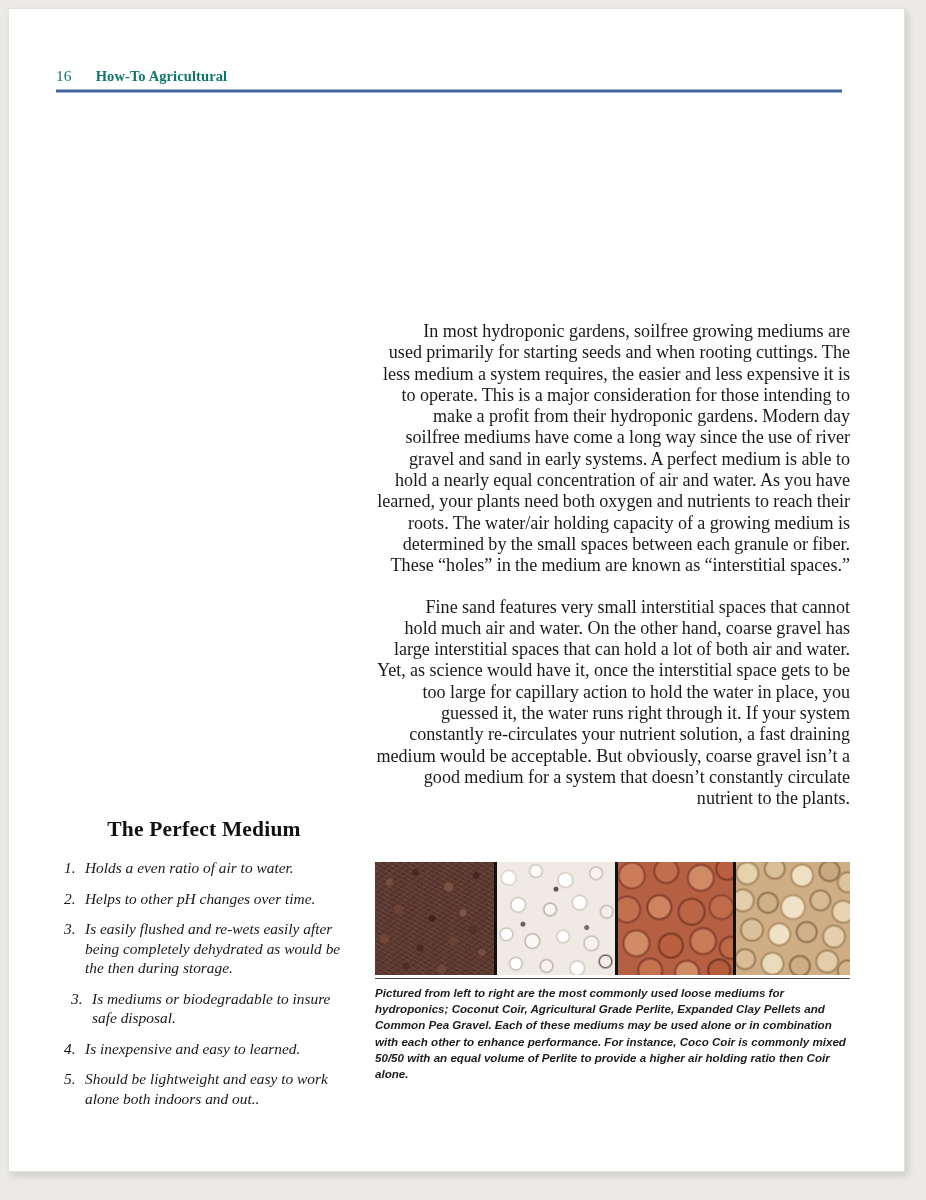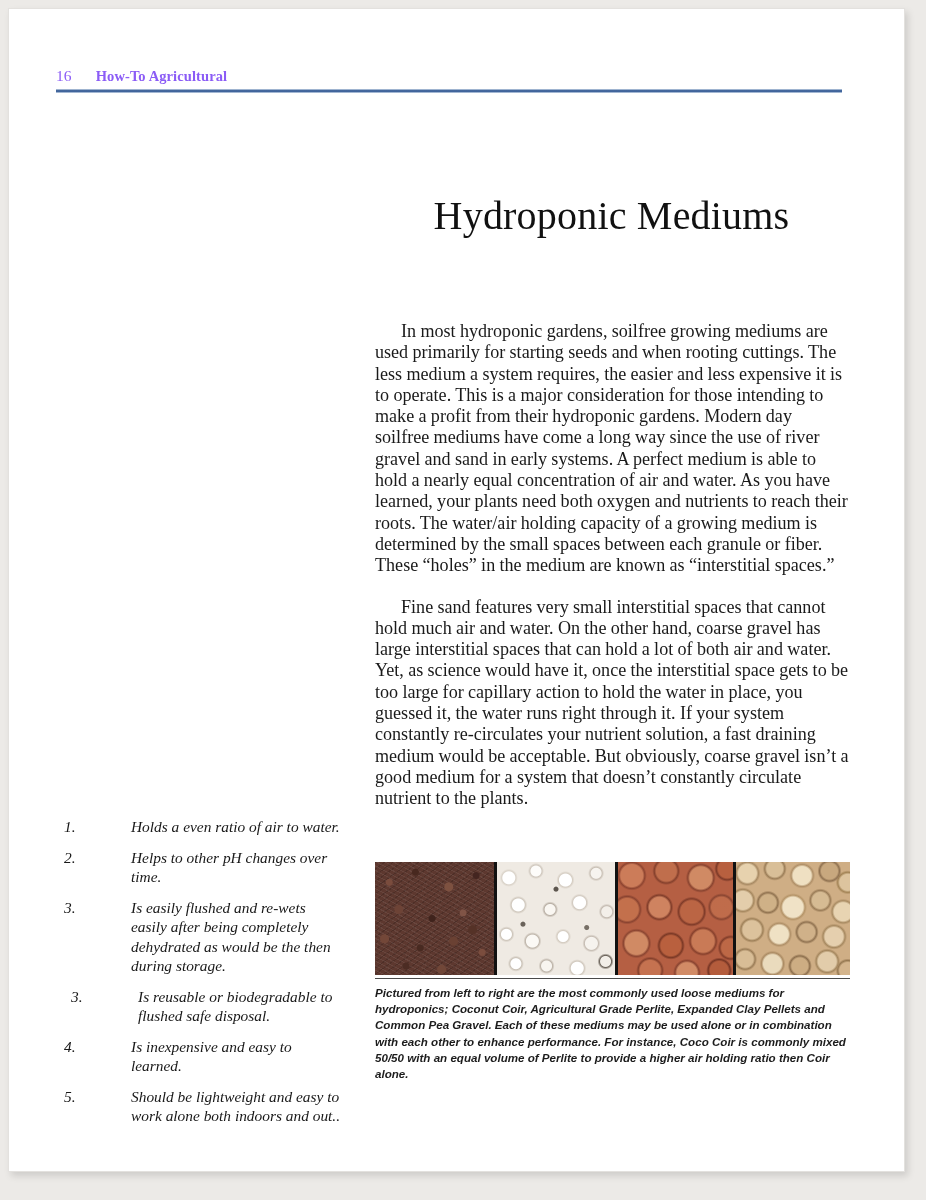--- a/index.html
+++ b/index.html
@@ -33,21 +33,21 @@
     position: absolute;
     left: 47px;
     top: 58px;
     width: 786px;
   }
   .header-line {
     display: flex;
     align-items: baseline;
     font-family: "Liberation Serif", serif;
     font-size: 15.5px;
-    color: #8b5cf6;
+    color: #0f766e;
     letter-spacing: 0.1px;
   }
   .header-folio {
     font-size: 15.5px;
     margin-right: 24px;
   }
   .header-title {
     font-weight: bold;
     font-size: 14.5px;
   }
@@ -83,21 +83,21 @@
     top: 312px;
     width: 475px;
   }
   .body-col p {
     margin: 0 0 20px 0;
     font-family: "Liberation Serif", serif;
     font-size: 18.1px;
     line-height: 21.3px;
     color: #1a1a1a;
     text-indent: 26px;
-    text-align: left;
+    text-align: right;
     word-spacing: -0.2px;
   }
 
   
   .sidebar {
     position: absolute;
     left: 55px;
     top: 808px;
     width: 280px;
   }
@@ -127,21 +127,20 @@
   .sidebar-list li.indented {
     padding-left: 7px;
   }
   .li-num {
     flex: 0 0 auto;
     width: 21px;
     font-style: italic;
   }
   .li-text {
     flex: 1 1 auto;
-    margin-left: 46px;
   }
 
   
   .figure {
     position: absolute;
     left: 366px;
     top: 853px;
     width: 475px;
   }
   .photo-strip {
@@ -274,44 +273,44 @@
 <div class="page">
 
   <div class="header">
     <div class="header-line">
       <span class="header-folio">16</span>
       <span class="header-title">How-To Agricultural</span>
     </div>
     <div class="header-rule"></div>
   </div>
 
-  <h1 class="chapter-title">Hydroponic Mediums</h1>
 
   <div class="body-col">
     <p>In most hydroponic gardens, soilfree growing mediums are used primarily for starting seeds and when rooting cuttings. The less medium a system requires, the easier and less expensive it is to operate. This is a major consideration for those intending to make a profit from their hydroponic gardens. Modern day soilfree mediums have come a long way since the use of river gravel and sand in early systems. A perfect medium is able to hold a nearly equal concentration of air and water. As you have learned, your plants need both oxygen and nutrients to reach their roots. The water/air holding capacity of a growing medium is determined by the small spaces between each granule or fiber. These “holes” in the medium are known as “interstitial spaces.”</p>
     <p>Fine sand features very small interstitial spaces that cannot hold much air and water. On the other hand, coarse gravel has large interstitial spaces that can hold a lot of both air and water. Yet, as science would have it, once the interstitial space gets to be too large for capillary action to hold the water in place, you guessed it, the water runs right through it. If your system constantly re-circulates your nutrient solution, a fast draining medium would be acceptable. But obviously, coarse gravel isn’t a good medium for a system that doesn’t constantly circulate nutrient to the plants.</p>
   </div>
 
   <div class="sidebar">
+    <h2 class="sidebar-heading">The Perfect Medium</h2>
     <ul class="sidebar-list">
       <li>
         <span class="li-num">1.</span>
         <span class="li-text">Holds a even ratio of air to water.</span>
       </li>
       <li>
         <span class="li-num">2.</span>
         <span class="li-text">Helps to other pH changes over time.</span>
       </li>
       <li>
         <span class="li-num">3.</span>
         <span class="li-text">Is easily flushed and re-wets easily after being completely dehydrated as would be the then during storage.</span>
       </li>
       <li class="indented">
         <span class="li-num">3.</span>
-        <span class="li-text">Is reusable or biodegradable to flushed safe disposal.</span>
+        <span class="li-text">Is mediums or biodegradable to insure safe disposal.</span>
       </li>
       <li>
         <span class="li-num">4.</span>
         <span class="li-text">Is inexpensive and easy to learned.</span>
       </li>
       <li>
         <span class="li-num">5.</span>
         <span class="li-text">Should be lightweight and easy to work alone both indoors and out..</span>
       </li>
     </ul>

